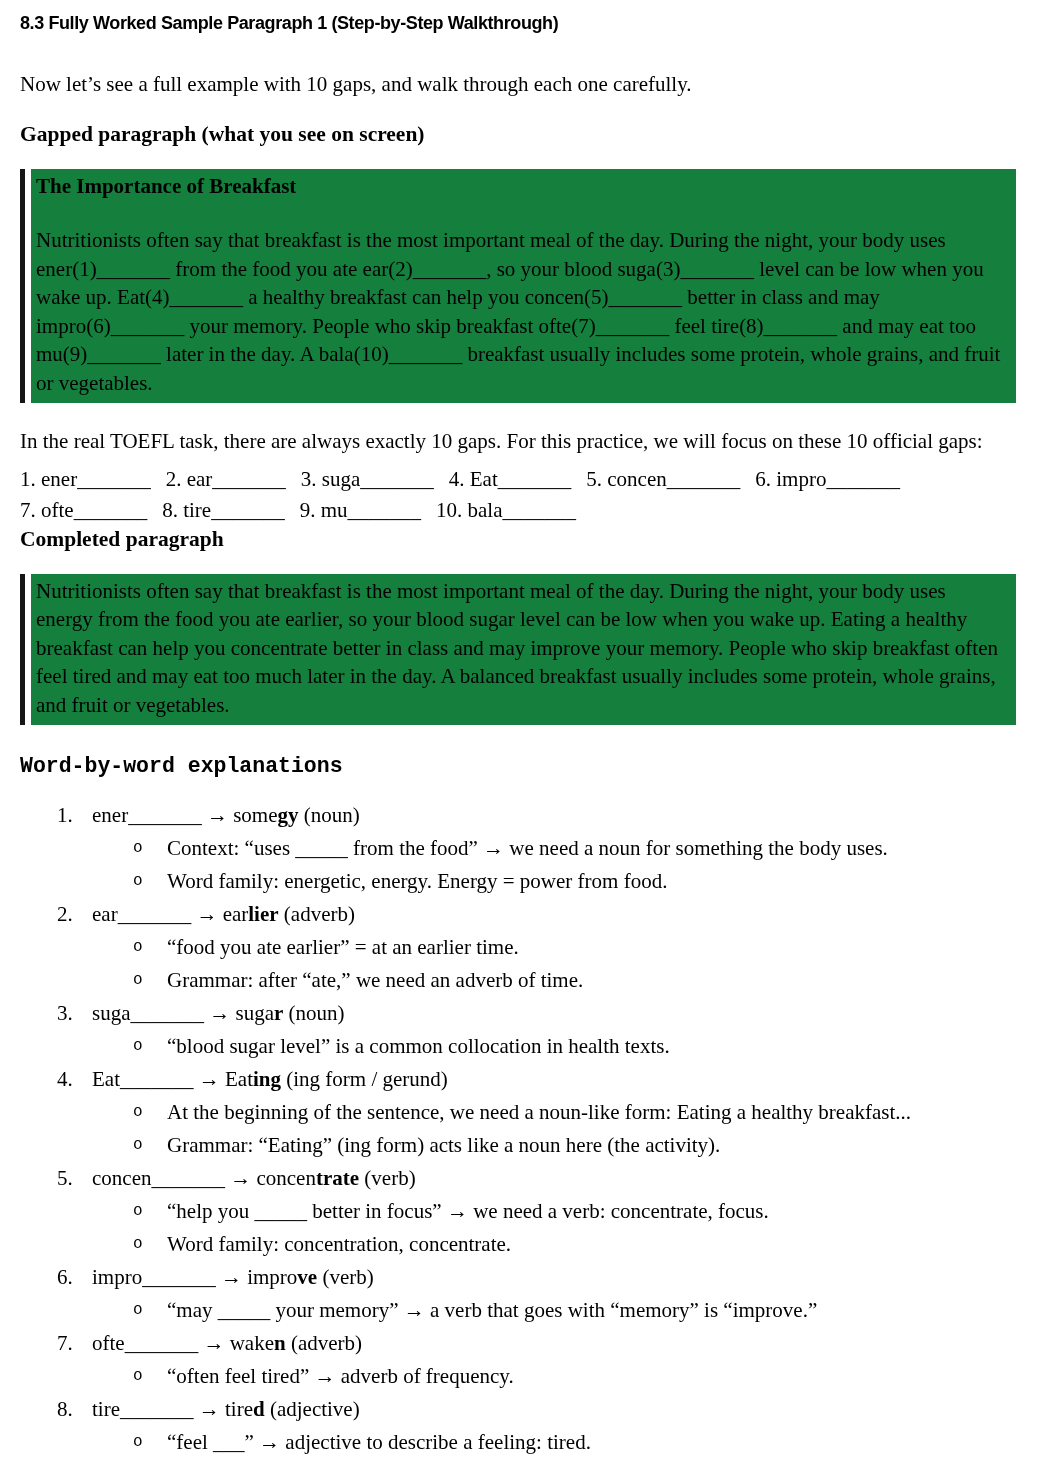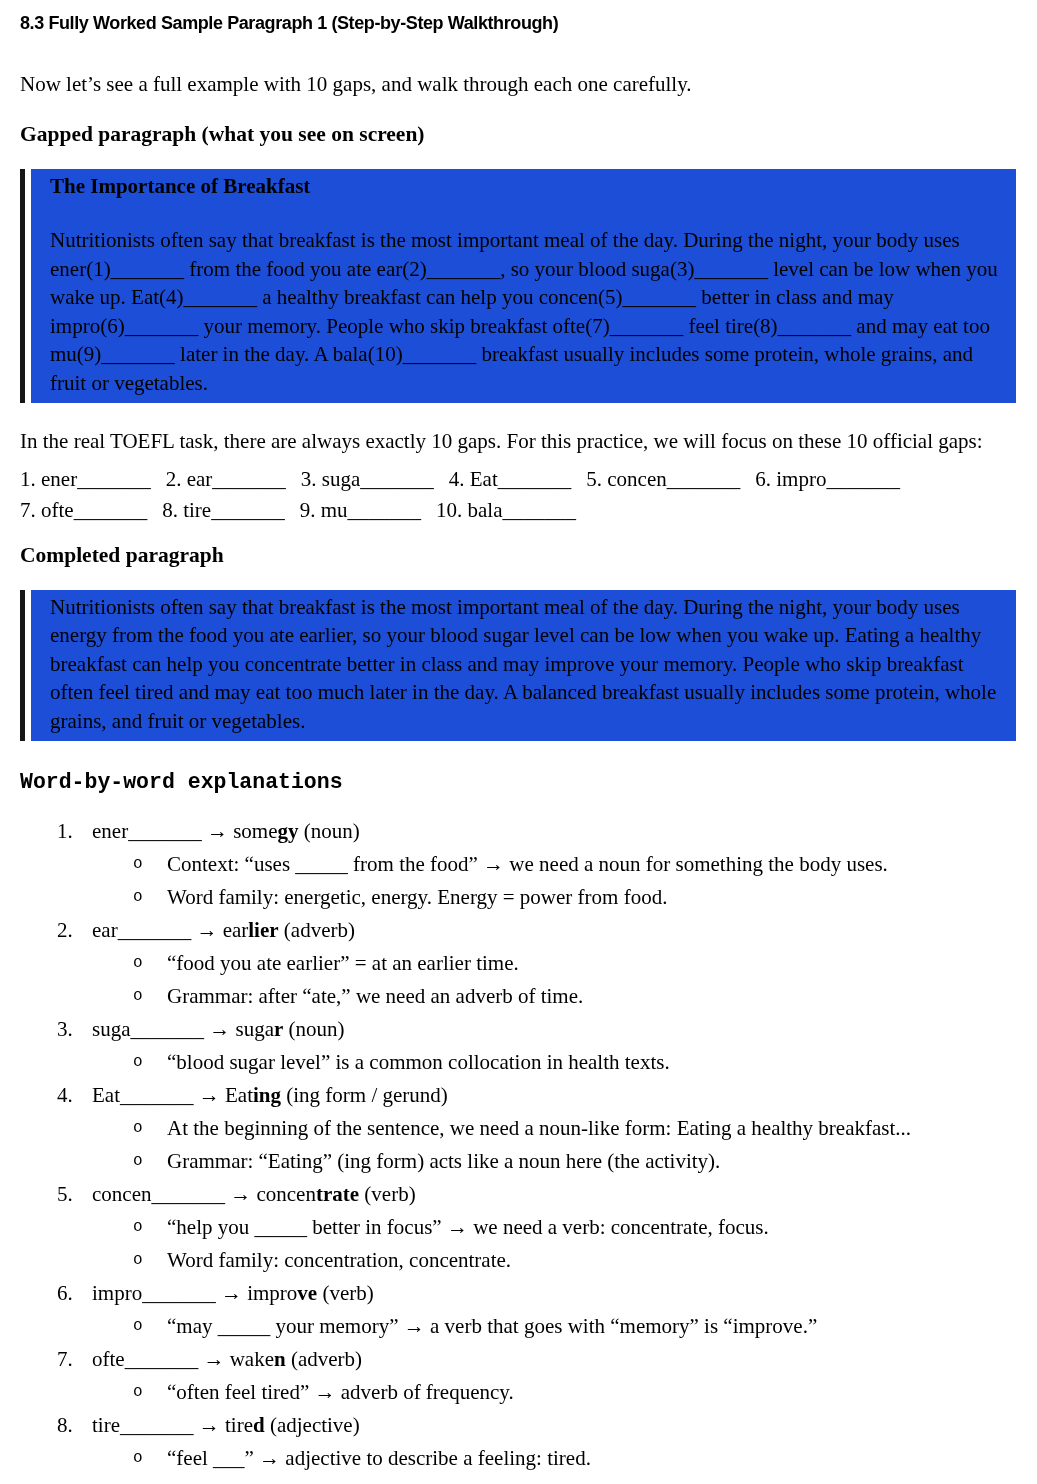--- a/index.html
+++ b/index.html
@@ -25,31 +25,31 @@
   }
   .intro { margin: 32px 0 0 0; }
 
   h2 {
     font-size: 21.5px;
     font-weight: bold;
     line-height: 26px;
     margin: 0;
   }
   .h2-gapped    { margin-top: 22px; }
-  .h2-completed { margin-top: 16px; }
+  .h2-completed { }
   .h2-expl      { margin-top: 28px; font-family: Liberation Mono, monospace; }
 
   .quote-box {
     margin-top: 22px;
     border-left: 5px solid #161616;
     padding-left: 6px;
   }
   .quote-inner {
-    background: #1d4ed8;
-    padding: 3px 10px 6px 19px;
+    background: #15803d;
+    padding: 3px 10px 6px 5px;
   }
   .box-title { font-weight: bold; margin: 0 0 26px 0; }
   .box-text  { margin: 0; }
 
   .note { margin: 24px 0 0 0; }
 
   .gaps-list { margin: 8px 0 0 0; line-height: 31px; }
   .gap-item { display: inline-block; margin-right: 15px; white-space: nowrap; }
 
   .exp-list { margin-top: 20px; }

